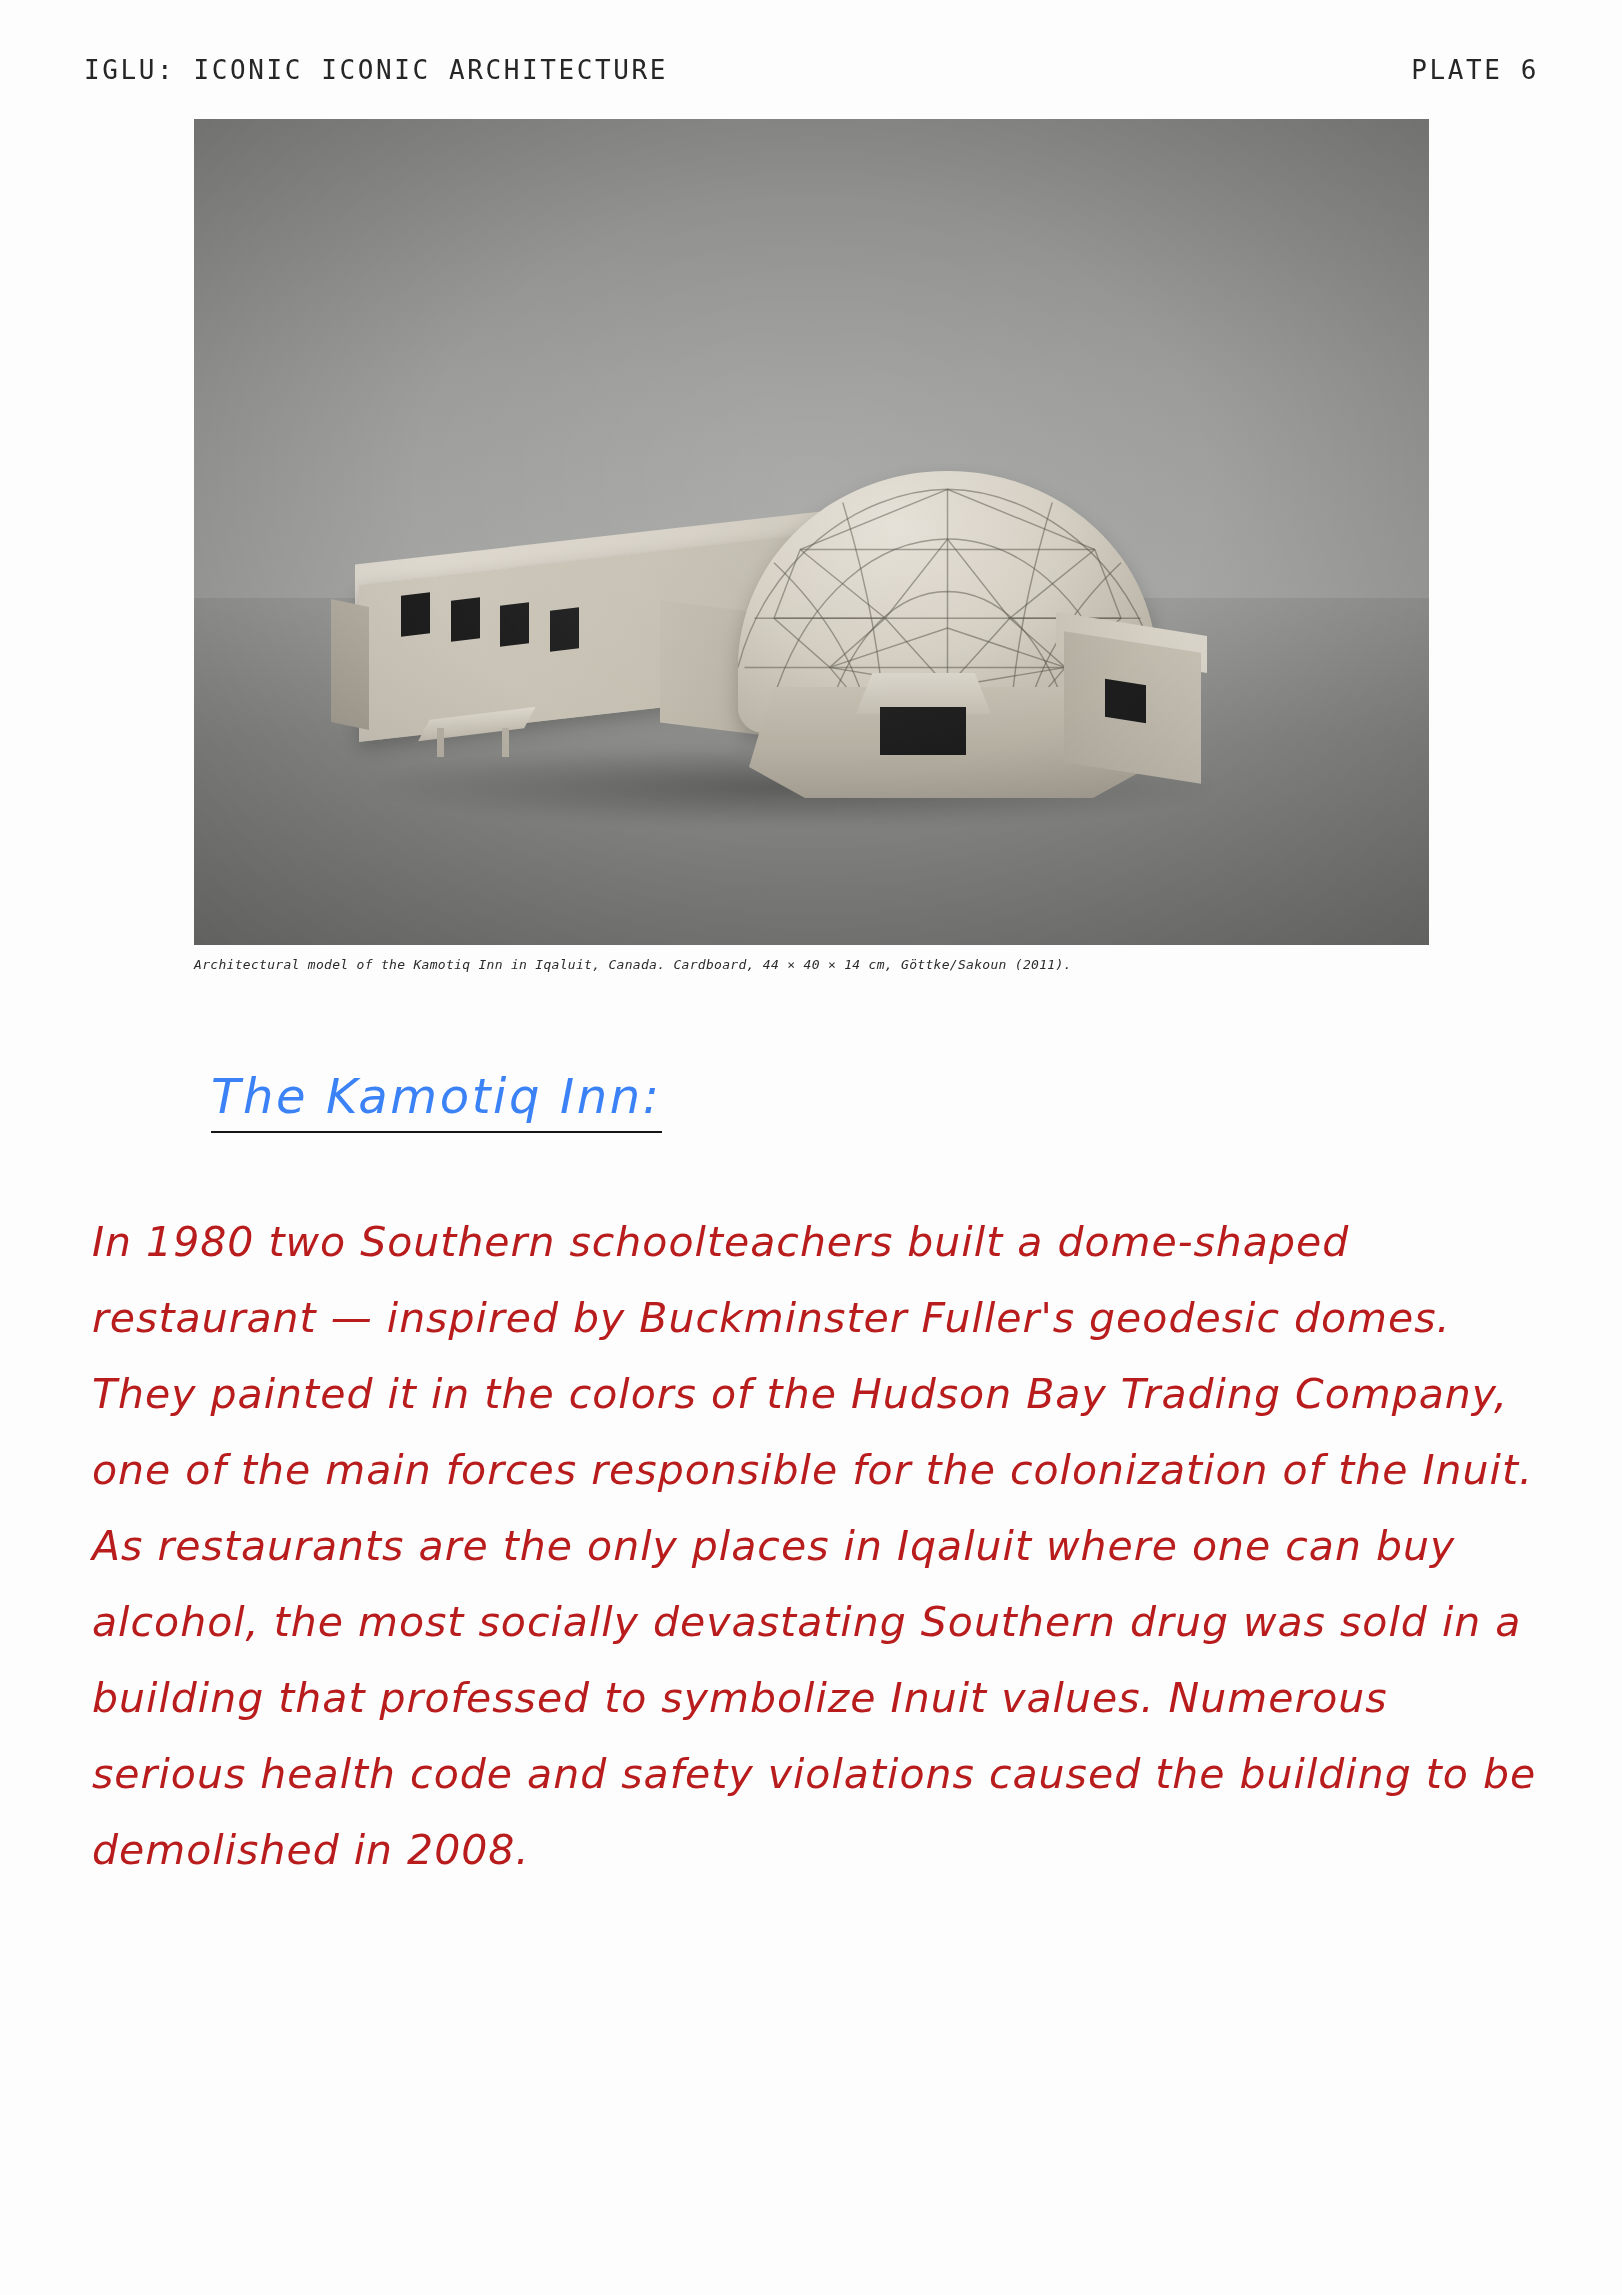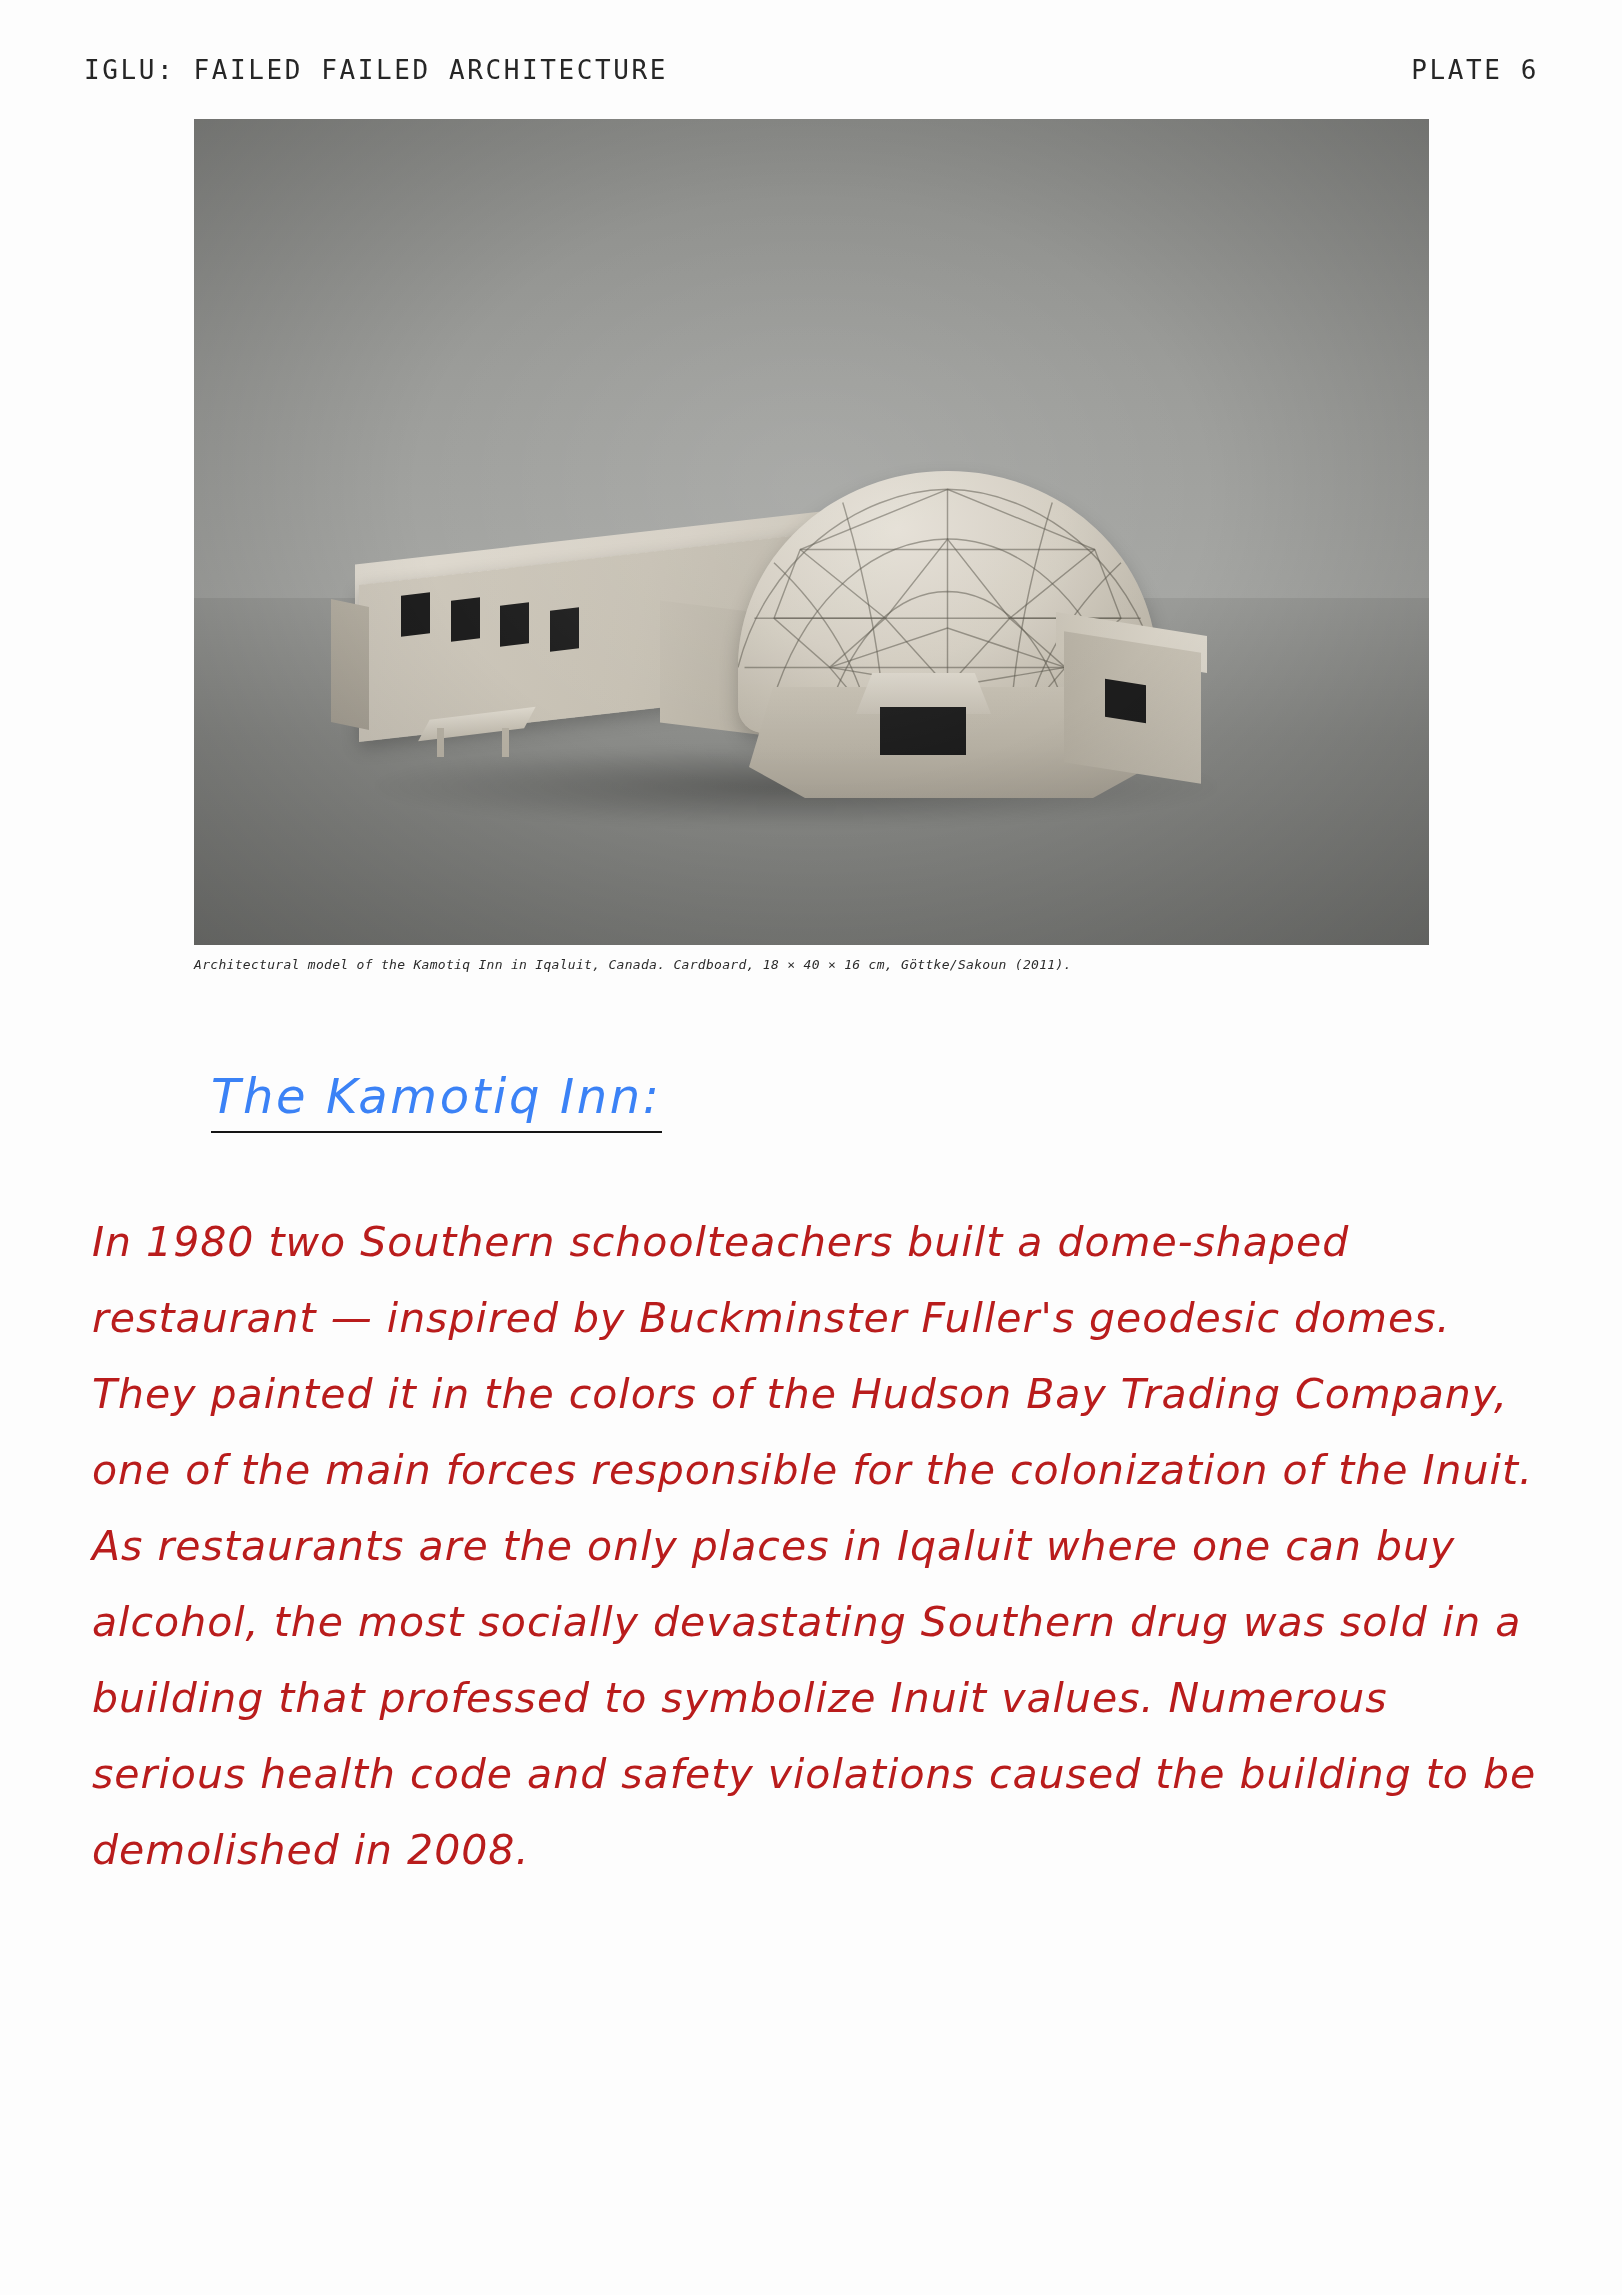--- a/index.html
+++ b/index.html
@@ -264,21 +264,21 @@
     color: #b91c1c;
   }
   .body-text p { margin: 0; }
 </style>
 </head>
 <body>
 
 <div class="page">
 
   <div class="running-head">
-    <div class="left">IGLU: FAILED FAILED ARCHITECTURE</div>
+    <div class="left">IGLU: ICONIC ICONIC ARCHITECTURE</div>
     <div class="right">PLATE 6</div>
   </div>
 
   <div class="figure">
     <div class="plate-image">
       <div class="backdrop"></div>
       <div class="floor"></div>
 
       <div class="shadow"></div>
 
@@ -321,21 +321,21 @@
       <div class="dome-base"></div>
       <div class="dome-awning"></div>
       <div class="dome-window"></div>
 
       <div class="annex-roof"></div>
       <div class="annex"></div>
       <div class="annex-window"></div>
 
       <div class="vignette"></div>
     </div>
-    <div class="caption">Architectural model of the Kamotiq Inn in Iqaluit, Canada. Cardboard, 18 × 40 × 16 cm, Göttke/Sakoun (2011).</div>
+    <div class="caption">Architectural model of the Kamotiq Inn in Iqaluit, Canada. Cardboard, 44 × 40 × 14 cm, Göttke/Sakoun (2011).</div>
   </div>
 
   <div class="section-heading">The Kamotiq Inn:</div>
 
   <div class="body-text">
     <p>In 1980 two Southern schoolteachers built a dome-shaped restaurant — inspired by Buckminster Fuller's geodesic domes. They painted it in the colors of the Hudson Bay Trading Company, one of the main forces responsible for the colonization of the Inuit. As restaurants are the only places in Iqaluit where one can buy alcohol, the most socially devastating Southern drug was sold in a building that professed to symbolize Inuit values. Numerous serious health code and safety violations caused the building to be demolished in 2008.</p>
   </div>
 
 </div>
 

